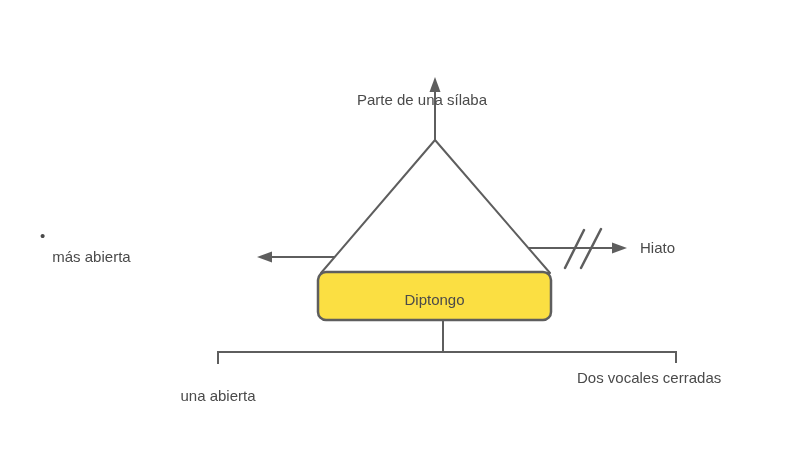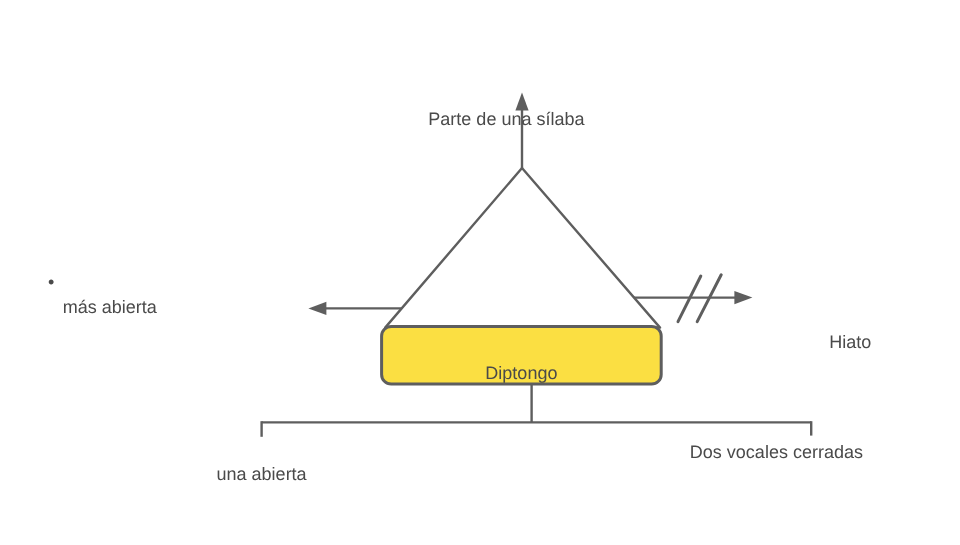--- a/index.html
+++ b/index.html
@@ -40,40 +40,39 @@
   }
 
   .left-label {
     left: 40px; top: 225px;
     display: flex;
     gap: 7px;
   }
   .left-label .bullet { line-height: 21px; }
 
   .hiato-label {
-    left: 656px; top: 237px; width: 70px;
-    text-align: right;
-    margin-top: 38px;
+    left: 640px; top: 237px; width: 70px;
+    text-align: left;
   }
 
   .diptongo-label {
-    left: 318px; top: 288px; width: 233px; height: 48px;
+    left: 318px; top: 276px; width: 233px; height: 48px;
     line-height: 48px;
     text-align: center;
     font-size: 15px;
   }
 
   .bottom-left-label {
     left: 138px; top: 364px; width: 160px;
     text-align: center;
   }
 
   .bottom-right-label {
-    left: 547px; top: 367px; width: 200px;
-    text-align: center;
+    left: 577px; top: 367px; width: 200px;
+    text-align: left;
   }
 </style>
 </head>
 <body>
 
 <div class="canvas">
 
   <svg viewBox="0 0 800 454" fill="none" xmlns="http://www.w3.org/2000/svg">
 
     <g stroke="var(--line)" stroke-width="2">

